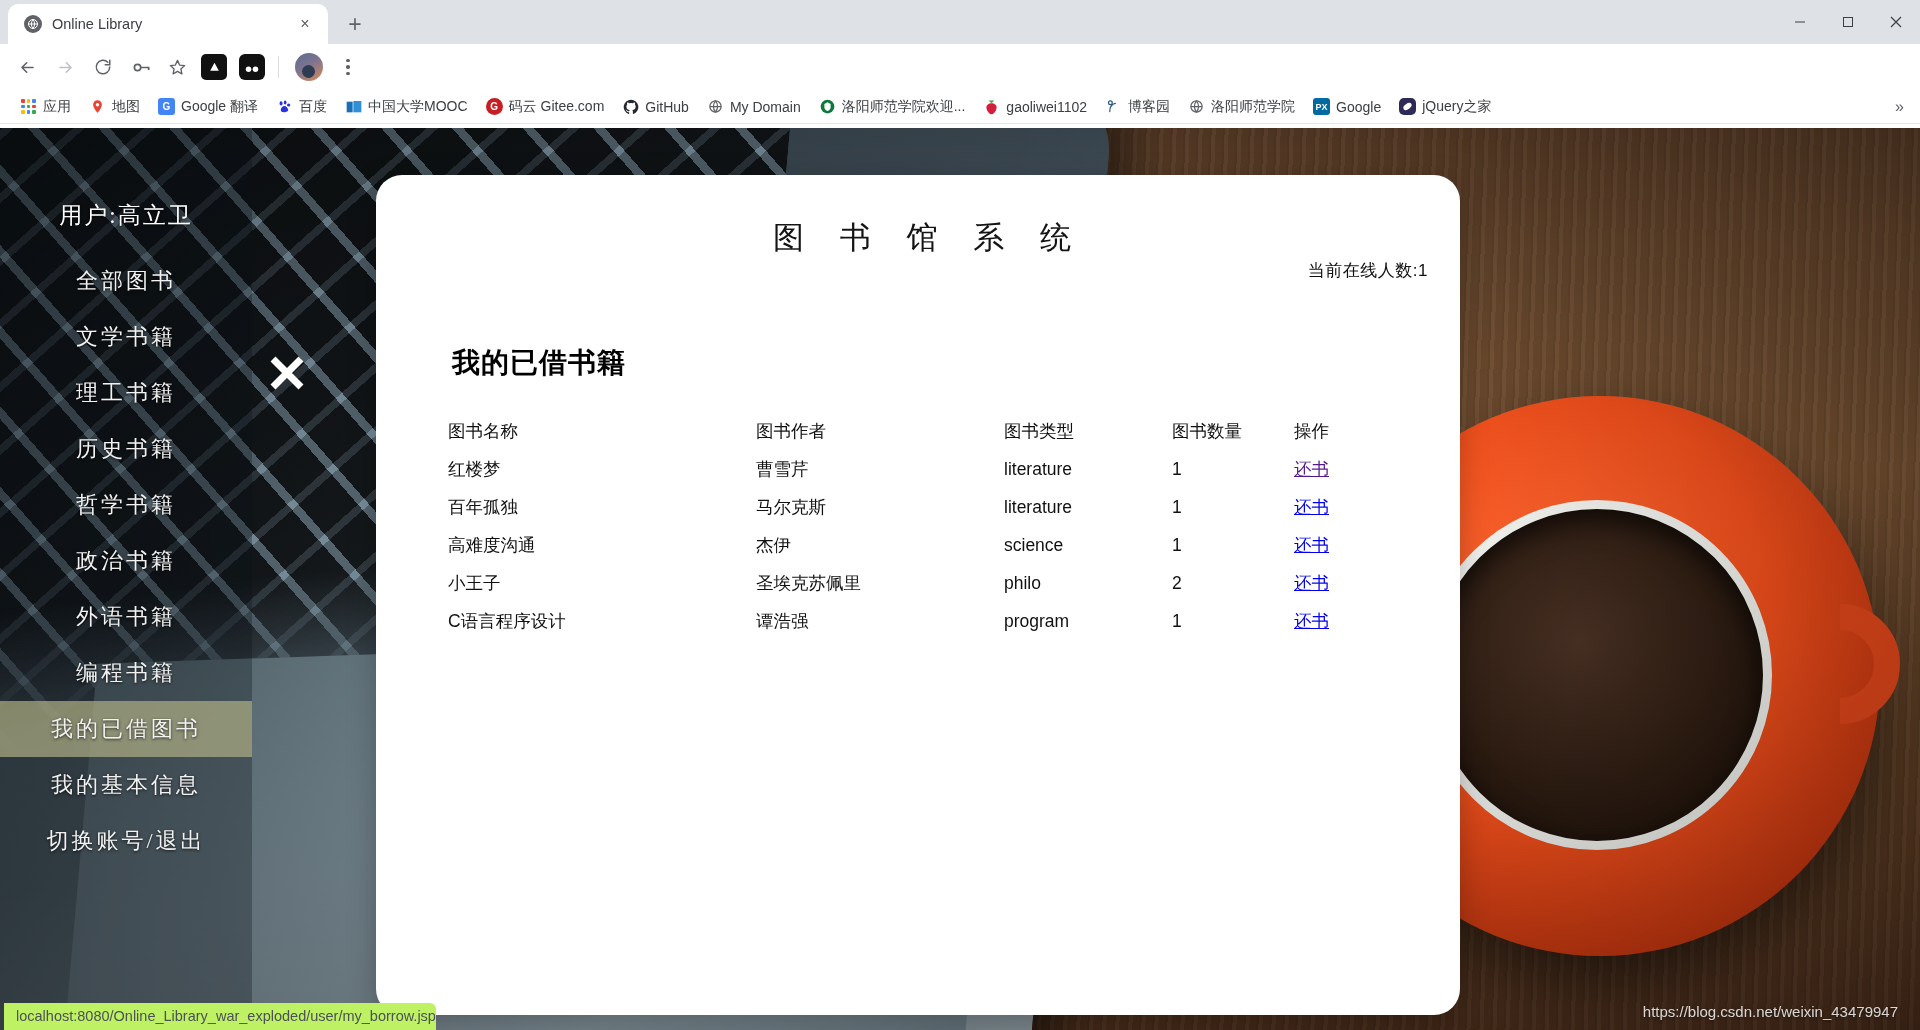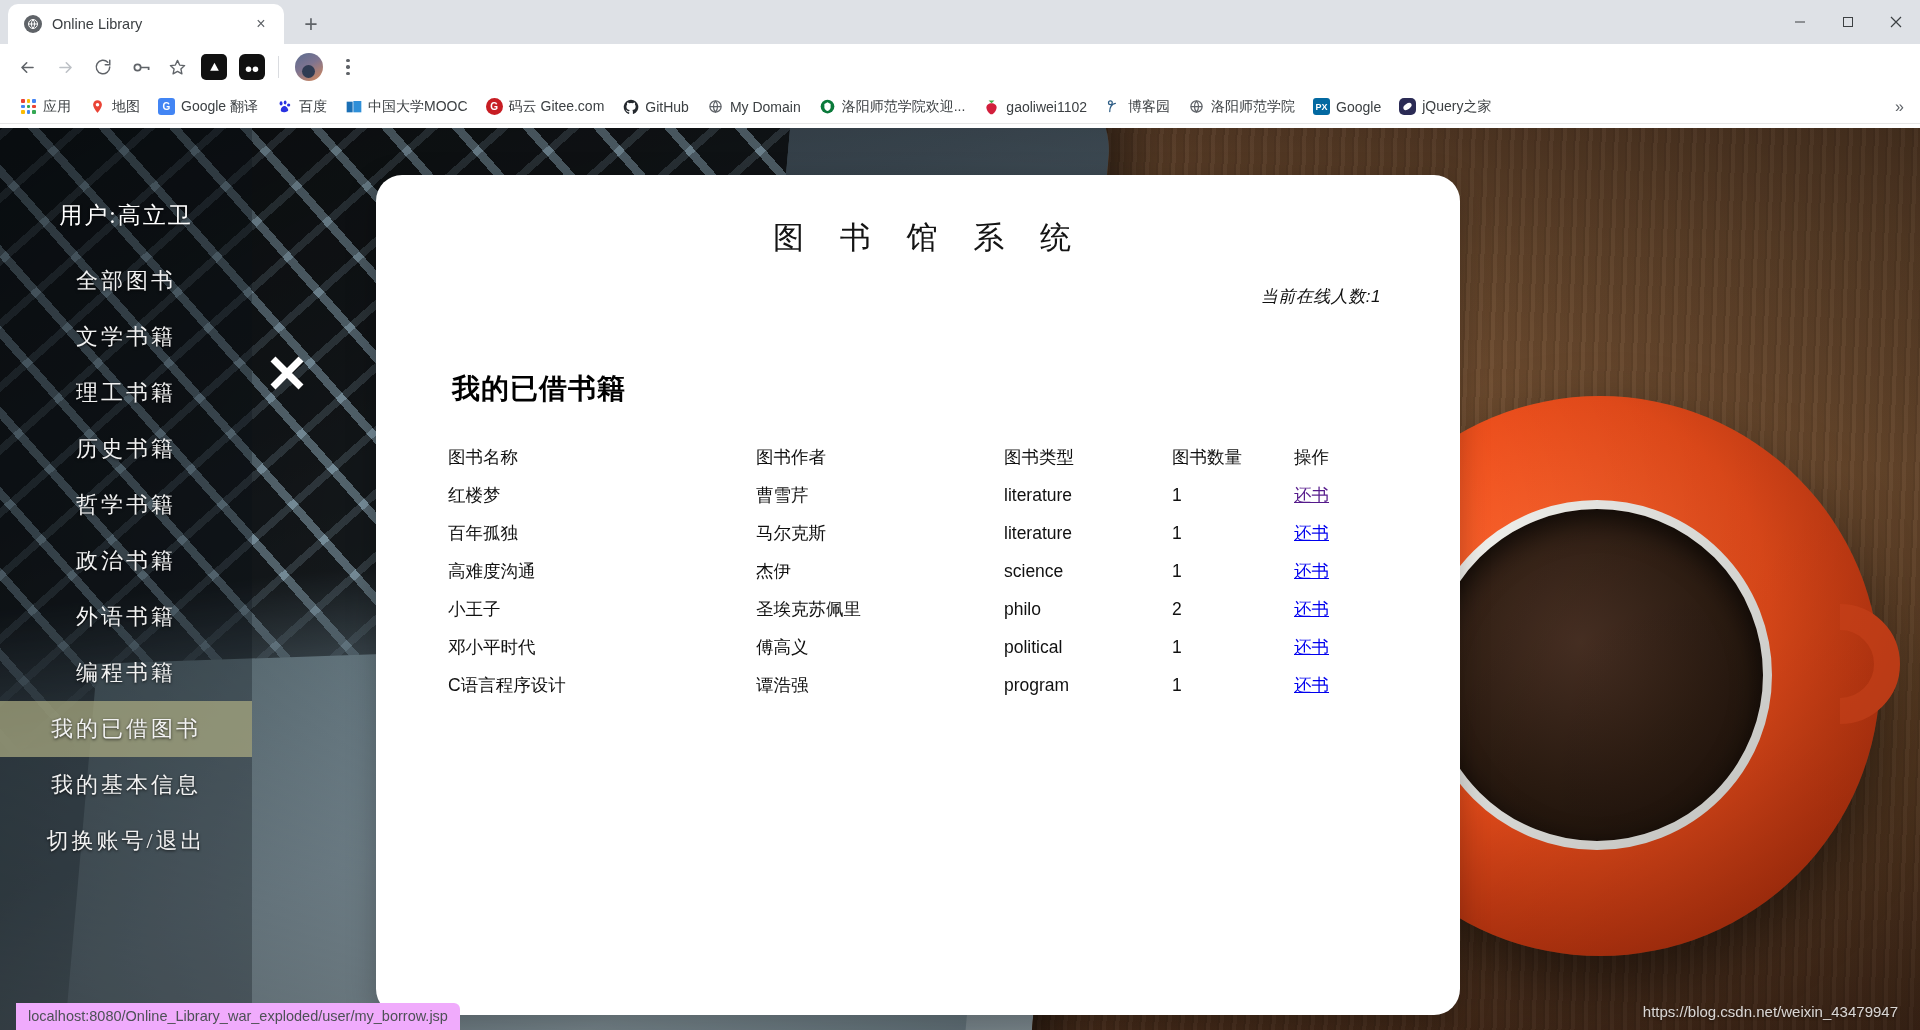--- a/index.html
+++ b/index.html
@@ -11,21 +11,21 @@
   }
 
   
   .browser { width: 1920px; height: 1030px; position: relative; }
 
   .tabstrip {
     height: 44px; background: #dee1e6;
     display: flex; align-items: flex-end; position: relative;
   }
   .tab {
-    width: 276px; height: 40px; background: #ffffff;
+    width: 320px; height: 40px; background: #ffffff;
     border-radius: 10px 10px 0 0;
     display: flex; align-items: center; gap: 10px;
     padding: 0 12px 0 16px; margin-left: 8px;
     position: relative;
   }
   .tab-favicon {
     width: 18px; height: 18px; border-radius: 50%;
     background: #5f6368; position: relative; flex: 0 0 auto;
     display: flex; align-items: center; justify-content: center;
   }
@@ -224,22 +224,22 @@
     box-shadow: 0 8px 30px rgba(0,0,0,0.25);
     overflow: hidden;
   }
   .card-title {
     text-align: center; margin-top: 42px;
     font-family: "Liberation Serif", "DejaVu Serif", serif;
     font-size: 31px; color: #141414; letter-spacing: 14px;
     padding-left: 22px;
   }
   .online-count {
-    text-align: right; padding-right: 79px; margin-top: 26px;
-    font-size: 17px; color: #111; letter-spacing: 0.5px; font-style: italic;
+    text-align: right; padding-right: 32px; 
+    font-size: 17px; color: #111; letter-spacing: 0.5px;
   }
   .section-title {
     margin: 62px 0 0 76px;
     font-size: 28px; font-weight: bold; color: #000; letter-spacing: 1px;
   }
   table.books {
     margin: 30px 0 0 72px; border-collapse: collapse;
   }
   table.books th, table.books td {
     text-align: left; font-size: 17.5px; color: #111;
@@ -251,23 +251,23 @@
   .col-type  { width: 168px; }
   .col-qty   { width: 122px; }
   .col-op    { width: 110px; }
   .ret-link {
     color: #0000ee; text-decoration: underline; cursor: pointer; font-size: 17.5px;
   }
   .ret-link.visited { color: #551a8b; }
 
   
   .statusbar {
-    position: absolute; left: 16px; bottom: 0;
-    background: #f0abfc; color: #4d5156;
-    font-size: 14.5px; padding: 5px 12px 6px 12px;
+    position: absolute; left: 4px; bottom: 0;
+    background: #bef264; color: #4d5156;
+    font-size: 14.5px; padding: 5px 0 6px 12px;
     border-radius: 0 6px 0 0; max-width: 700px;
     white-space: nowrap;
   }
   .watermark {
     position: absolute; right: 22px; bottom: 10px;
     color: rgba(255,255,255,0.82); font-size: 15px;
     text-shadow: 0 1px 3px rgba(0,0,0,0.5); white-space: nowrap;
   }
 </style>
 </head>
@@ -569,27 +569,20 @@
             <td><a class="ret-link">还书</a></td>
           </tr>
           <tr>
             <td>小王子</td>
             <td>圣埃克苏佩里</td>
             <td>philo</td>
             <td>2</td>
             <td><a class="ret-link">还书</a></td>
           </tr>
           <tr>
-            <td>邓小平时代</td>
-            <td>傅高义</td>
-            <td>political</td>
-            <td>1</td>
-            <td><a class="ret-link">还书</a></td>
-          </tr>
-          <tr>
             <td>C语言程序设计</td>
             <td>谭浩强</td>
             <td>program</td>
             <td>1</td>
             <td><a class="ret-link">还书</a></td>
           </tr>
         </tbody>
       </table>
     </div>
 

